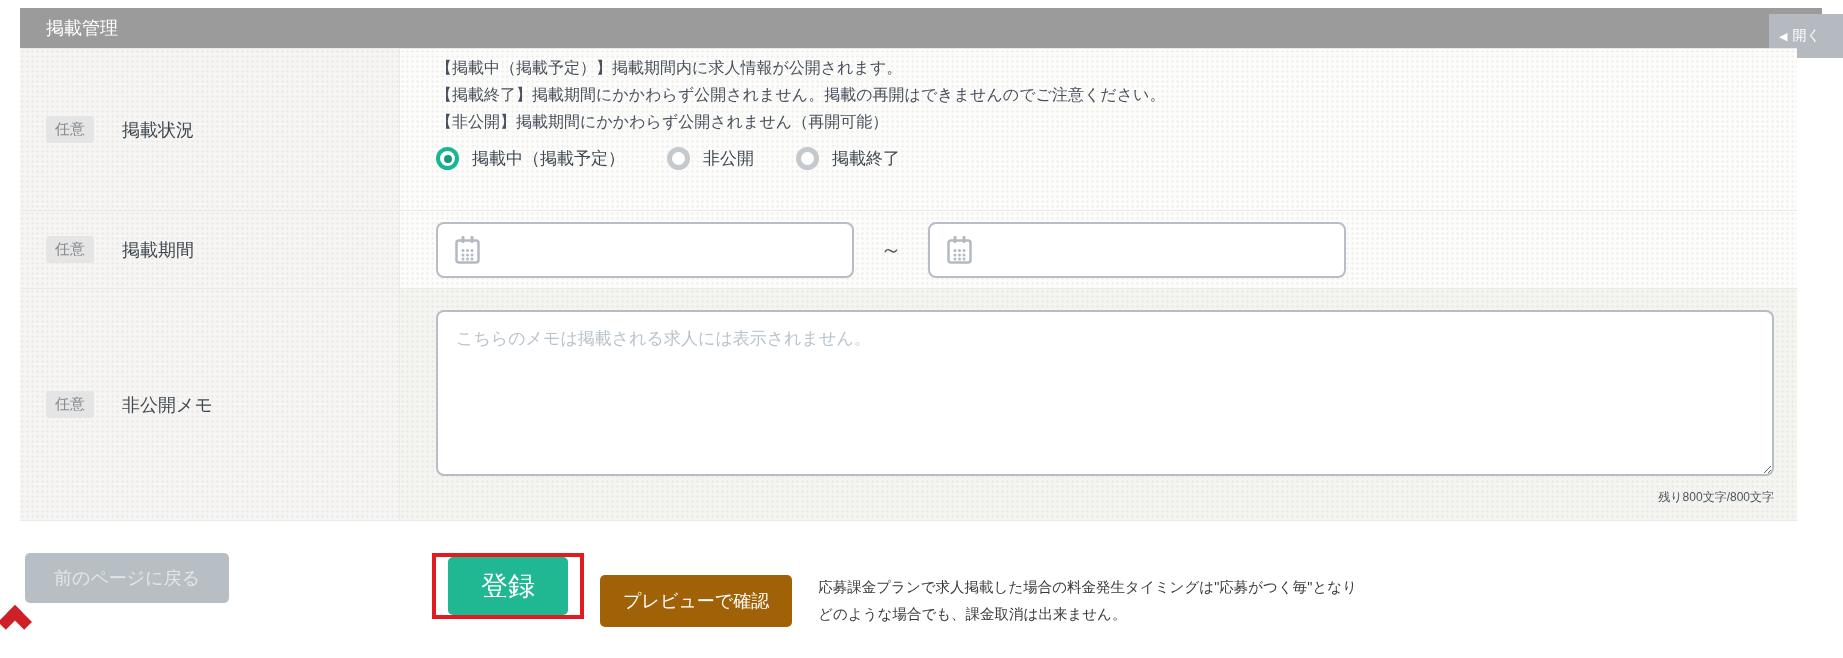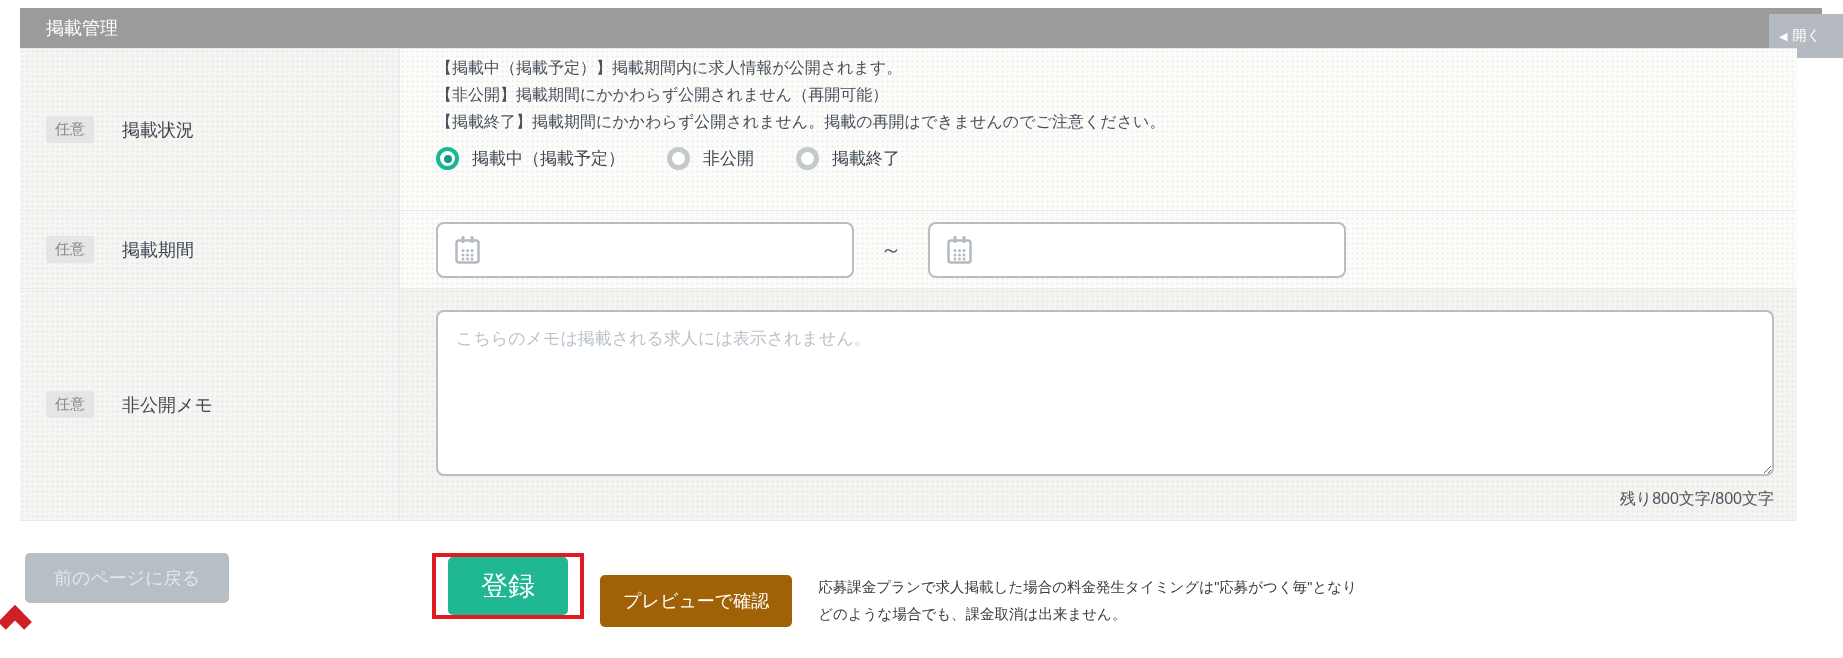--- a/index.html
+++ b/index.html
@@ -94,21 +94,21 @@
   .row-memo { height: 232px; }
   .row-memo .cell-right { padding-top: 13px; }
   .memo-textarea {
     width: 1338px; height: 166px;
     border: 2px solid #b7bdc4; border-radius: 8px;
     background: #ffffff; resize: both;
     font-family: Liberation Sans, sans-serif;
     font-size: 17px; color: #333; padding: 15px 18px; margin-top: 8px;
   }
   .memo-textarea::placeholder { color: #b9c3cc; }
-  .char-count { text-align: right; font-size: 16px; color: #4c545f; margin-top: 9px; width: 1338px; }
+  .char-count { text-align: right; font-size: 12px; color: #4c545f; margin-top: 9px; width: 1338px; }
 
   
   .footer {
     position: absolute; left: 0; top: 553px; width: 1843px;
     display: flex; align-items: flex-start; padding-left: 25px;
   }
   .back-btn {
     margin-top: 0;
     background: #b8bfc4; color: #e2e6e8; font-size: 18px;
     border: none; border-radius: 5px; padding: 13px 29px; cursor: pointer;
@@ -157,22 +157,22 @@
 
   <div class="form-table">
 
     <div class="row row-status">
       <div class="cell-left">
         <span class="badge">任意</span>
         <span class="row-label">掲載状況</span>
       </div>
       <div class="cell-right">
         <div class="desc-line">【掲載中（掲載予定）】掲載期間内に求人情報が公開されます。</div>
+        <div class="desc-line">【掲載終了】掲載期間にかかわらず公開されません。掲載の再開はできませんのでご注意ください。</div>
         <div class="desc-line">【非公開】掲載期間にかかわらず公開されません（再開可能）</div>
-        <div class="desc-line">【掲載終了】掲載期間にかかわらず公開されません。掲載の再開はできませんのでご注意ください。</div>
         <div class="radio-row">
           <div class="radio-item">
             <span class="radio-dot selected"></span>
             <span class="radio-label">掲載中（掲載予定）</span>
           </div>
           <div class="radio-item">
             <span class="radio-dot unselected"></span>
             <span class="radio-label">非公開</span>
           </div>
           <div class="radio-item">

